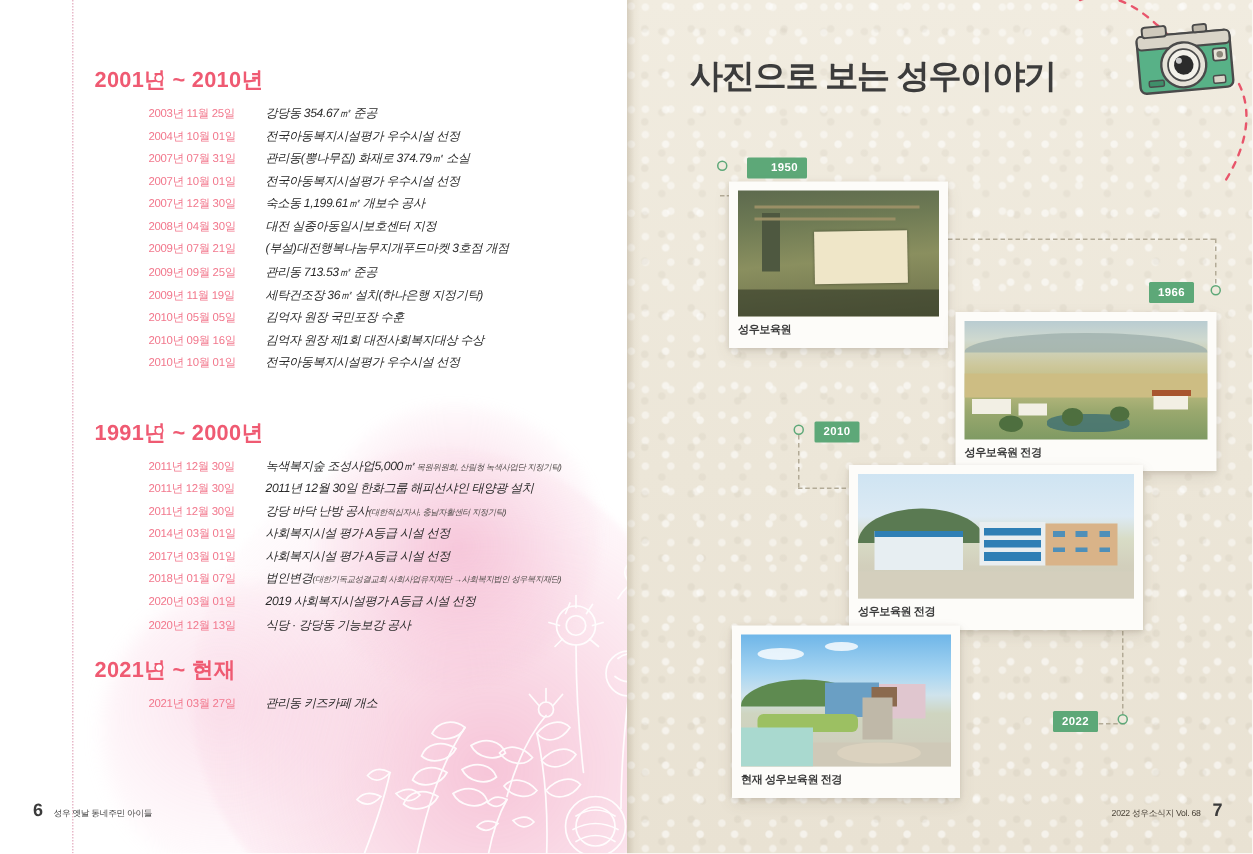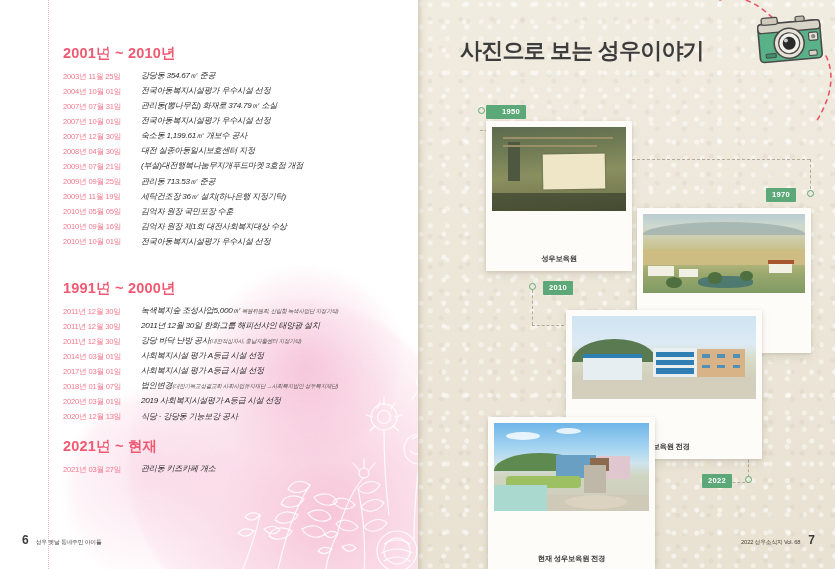--- a/index.html
+++ b/index.html
@@ -115,23 +115,24 @@
     width: 6px;
     height: 6px;
     border: 1.6px solid #ef5a72;
     border-radius: 50%;
     background: #fff;
     box-sizing: border-box;
   }
   .tl-list { margin: 9px 0 0 0; padding: 0; list-style: none; }
   .tl-row {
     display: flex;
-    align-items: flex-end;
+    align-items: flex-start;
     margin: 0 0 6.2px 0;
     line-height: 1.1;
+    padding-left: 36px;
   }
   .tl-date {
     flex: 0 0 78px;
     margin-left: 63px;
     font-size: 7.6px;
     color: #f2788d;
     letter-spacing: -0.2px;
     white-space: nowrap;
   }
   .tl-text {
@@ -227,28 +228,27 @@
     box-shadow: 0 1px 3px rgba(90,78,58,0.17), 0 4px 10px rgba(90,78,58,0.10);
     box-sizing: border-box;
   }
   .photo-card .pic {
     width: 100%;
     display: block;
     position: relative;
     overflow: hidden;
   }
   .photo-card .cap {
-    text-align: center;
+    text-align: left;
     font-size: 7.4px;
     font-weight: 700;
     color: #3b3b3b;
     letter-spacing: -0.3px;
     padding: 4px 0 4px 0;
     white-space: nowrap;
-    margin-top: 39px;
   }
 
   .ybadge {
     position: absolute;
     background: #5da878;
     color: #fff;
     font-size: 7.6px;
     font-weight: 700;
     letter-spacing: 0.3px;
     padding: 2px 6px 2.5px 6px;
@@ -536,34 +536,34 @@
 
     <div class="conn" style="left:62px; top:130px; width:12px;"></div>
     <div class="conn" style="left:214px; top:159px; width:178px;"></div>
     <div class="conn-v" style="left:392px; top:159px; height:30px;"></div>
     <div class="conn-v" style="left:114px; top:290px; height:35px;"></div>
     <div class="conn" style="left:114px; top:325px; width:32px;"></div>
     <div class="conn-v" style="left:330px; top:406px; height:76px;"></div>
     <div class="conn" style="left:300px; top:482px; width:32px;"></div>
 
     <span class="ydot" style="left:60px; top:107px;"></span>
-    <span class="ybadge" style="left:68px; top:105px;padding-left:16px;">1950</span>
+    <span class="ybadge" style="left:80px; top:105px;padding-left:16px;">1950</span>
 
     <div class="photo-card" style="left:68px; top:121px; width:146px;">
       <div class="pic ph1">
         <div class="post"></div>
         <div class="sl" style="top:12%; width:82%;"></div>
         <div class="sl" style="top:22%; width:70%;"></div>
         <div class="sign"></div>
         <div class="dark"></div>
       </div>
       <div class="cap">성우보육원</div>
     </div>
 
-    <span class="ybadge" style="left:348px; top:188px;">1970</span>
+    <span class="ybadge" style="left:348px; top:188px;">1966</span>
     <span class="ydot" style="left:389px; top:190px;"></span>
 
     <div class="photo-card" style="left:219px; top:208px; width:174px;">
       <div class="pic ph2">
         <div class="hill"></div>
         <div class="field"></div>
         <div class="water"></div>
         <div class="bld" style="left:3%; top:66%; width:16%; height:12%;"></div>
         <div class="bld" style="left:22%; top:70%; width:12%; height:10%;"></div>
         <div class="bld" style="left:78%; top:62%; width:14%; height:13%;"></div>
@@ -596,21 +596,21 @@
           <div class="win" style="left:42%; top:56%;"></div>
           <div class="win" style="left:74%; top:56%;"></div>
         </div>
       </div>
       <div class="cap">성우보육원 전경</div>
     </div>
 
     <span class="ybadge" style="left:284px; top:474px;">2022</span>
     <span class="ydot" style="left:327px; top:476px;"></span>
 
-    <div class="photo-card" style="left:70px; top:417px; width:167px;">
+    <div class="photo-card" style="left:70px; top:417px; width:152px;">
       <div class="pic ph4">
         <div class="cloud" style="left:8%; top:10%; width:22%; height:9%;"></div>
         <div class="cloud" style="left:40%; top:6%; width:16%; height:7%;"></div>
         <div class="mtn"></div>
         <div class="ground"></div>
         <div class="bldg"></div>
         <div class="bldg2"></div>
         <div class="lawn"></div>
         <div class="circle"></div>
         <div class="tower"></div>

